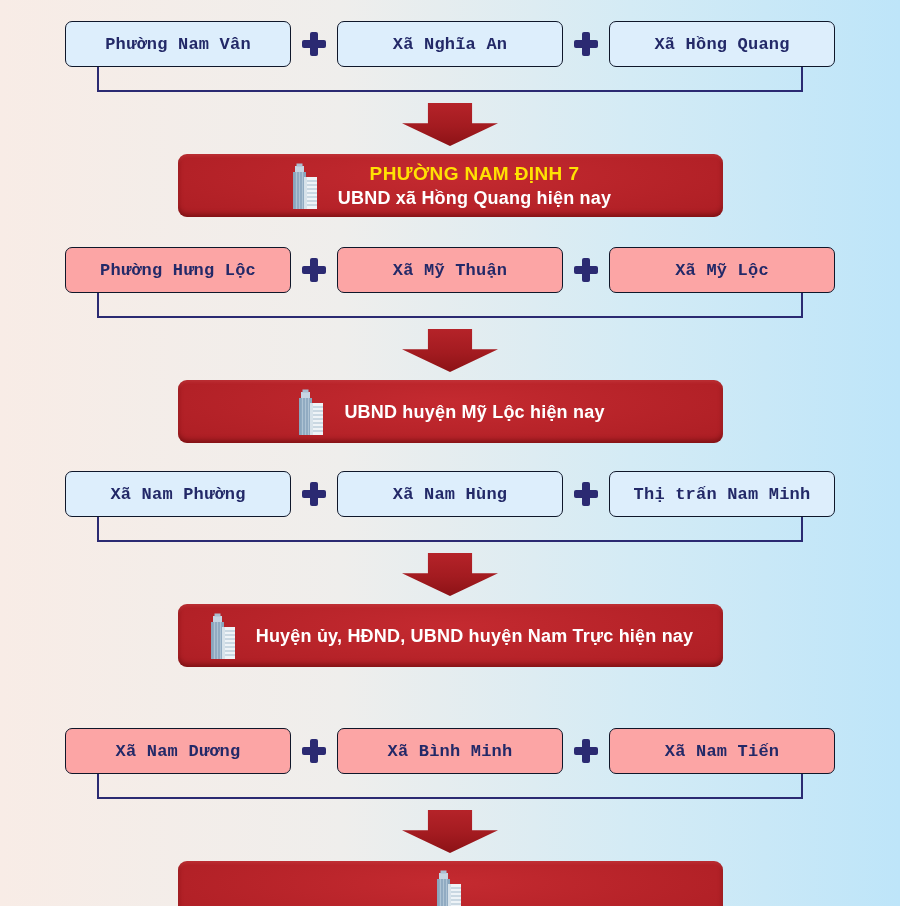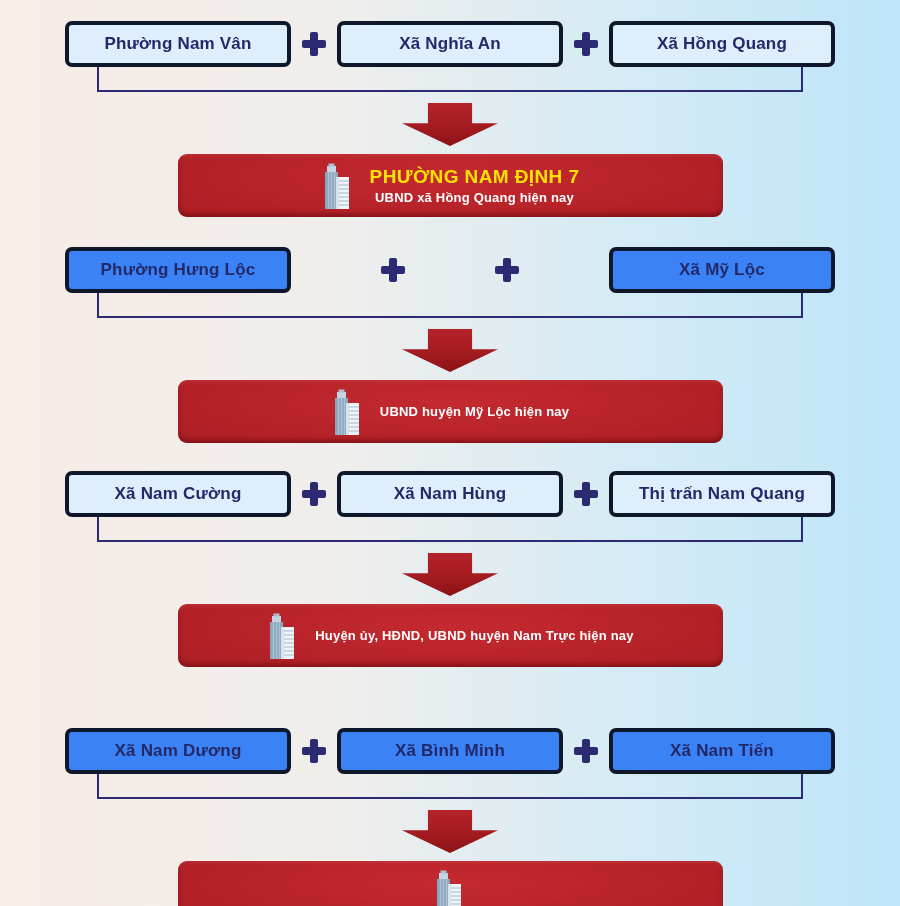--- a/index.html
+++ b/index.html
@@ -25,32 +25,33 @@
   .sources {
     display: flex;
     align-items: center;
     justify-content: space-between;
     height: 46px;
   }
   .src-box {
     width: 226px;
     height: 46px;
     box-sizing: border-box;
-    border: 4px solid #0f172a;
+    border: 1px solid #0f172a;
     border-radius: 7px;
     display: flex;
     align-items: center;
     justify-content: center;
     font-weight: 700;
     font-size: 17px;
     color: #232968;
     letter-spacing: 0.2px;
+    font-family: Liberation Mono, monospace;
   }
   .blue .src-box { background: #ddeefc; }
-  .green .src-box { background: #3b82f6; }
+  .green .src-box { background: #fca5a5; }
 
   
   .plus {
     position: relative;
     width: 24px;
     height: 24px;
     flex: 0 0 auto;
   }
   .plus::before {
     content: "";
@@ -113,21 +114,21 @@
   }
   .result-title {
     color: #ffe103;
     font-size: 19px;
     font-weight: 700;
     letter-spacing: 0.4px;
     line-height: 1.25;
   }
   .result-sub {
     color: #ffffff;
-    font-size: 13px;
+    font-size: 18px;
     font-weight: 700;
     letter-spacing: 0.2px;
     line-height: 1.25;
     margin-top: 1px;
   }
 
   .g1 { top: 21px; }
   .g2 { top: 247px; }
   .g3 { top: 471px; }
   .g4 { top: 728px; }
@@ -183,20 +184,23 @@
     </div>
   </div>
 </section>
 
 <section class="group green g2">
   <div class="sources">
     <div class="src-box">
       <span>Phường Hưng Lộc</span>
     </div>
     <span class="plus"></span>
+    <div class="src-box">
+      <span>Xã Mỹ Thuận</span>
+    </div>
     <span class="plus"></span>
     <div class="src-box">
       <span>Xã Mỹ Lộc</span>
     </div>
   </div>
   <div class="bracket"></div>
   <div class="arrow-wrap">
     <div class="arrow"></div>
   </div>
   <div class="result">
@@ -225,29 +229,29 @@
     </span>
     <div class="result-text">
       <div class="result-sub">UBND huyện Mỹ Lộc hiện nay</div>
     </div>
   </div>
 </section>
 
 <section class="group blue g3">
   <div class="sources">
     <div class="src-box">
-      <span>Xã Nam Cường</span>
+      <span>Xã Nam Phường</span>
     </div>
     <span class="plus"></span>
     <div class="src-box">
       <span>Xã Nam Hùng</span>
     </div>
     <span class="plus"></span>
     <div class="src-box">
-      <span>Thị trấn Nam Quang</span>
+      <span>Thị trấn Nam Minh</span>
     </div>
   </div>
   <div class="bracket"></div>
   <div class="arrow-wrap">
     <div class="arrow"></div>
   </div>
   <div class="result">
     <span class="bld">
       <svg width="34" height="46" viewBox="0 0 34 46">
         <rect x="4" y="9" width="13" height="37" fill="#8aa6bd"></rect>

